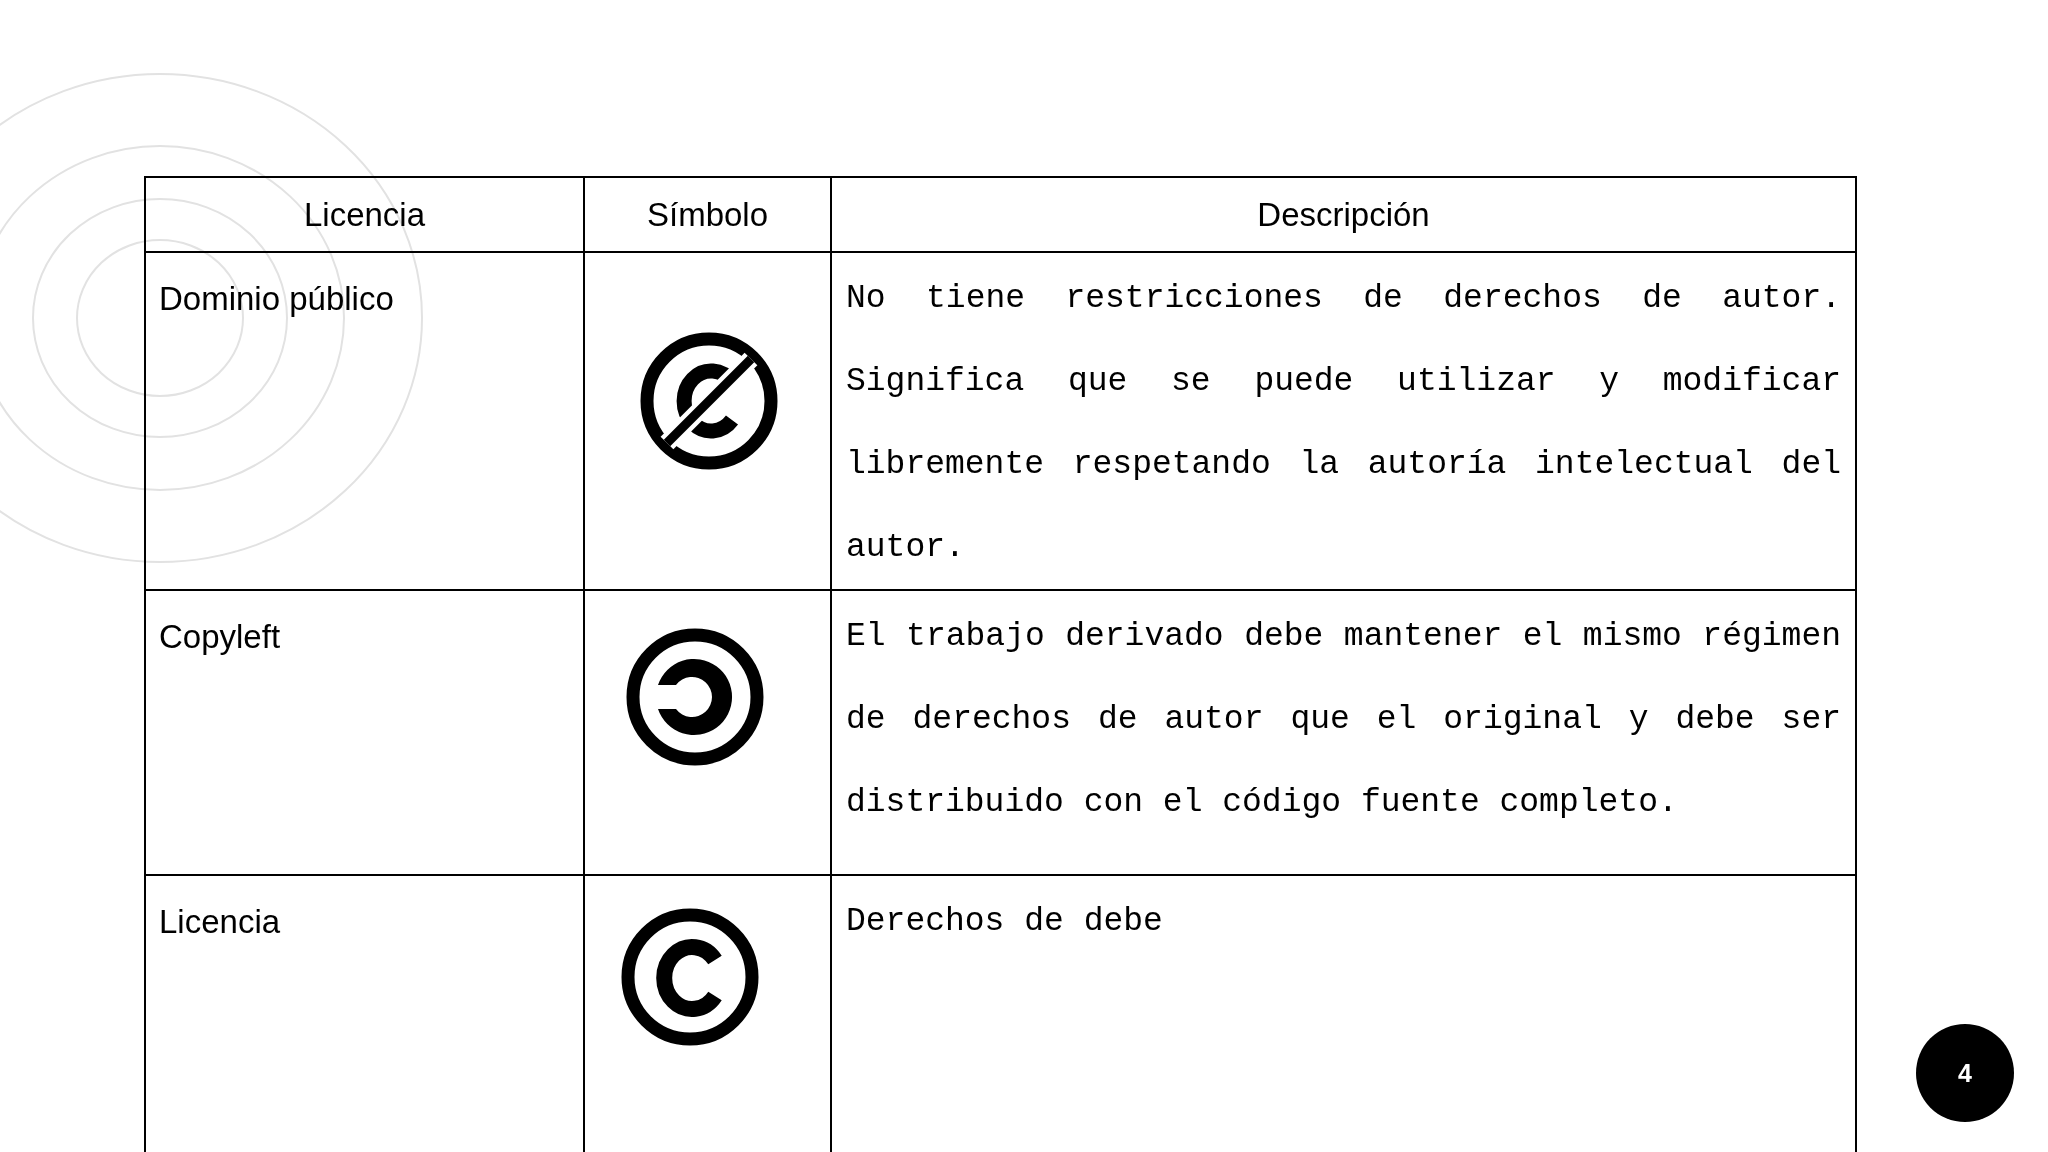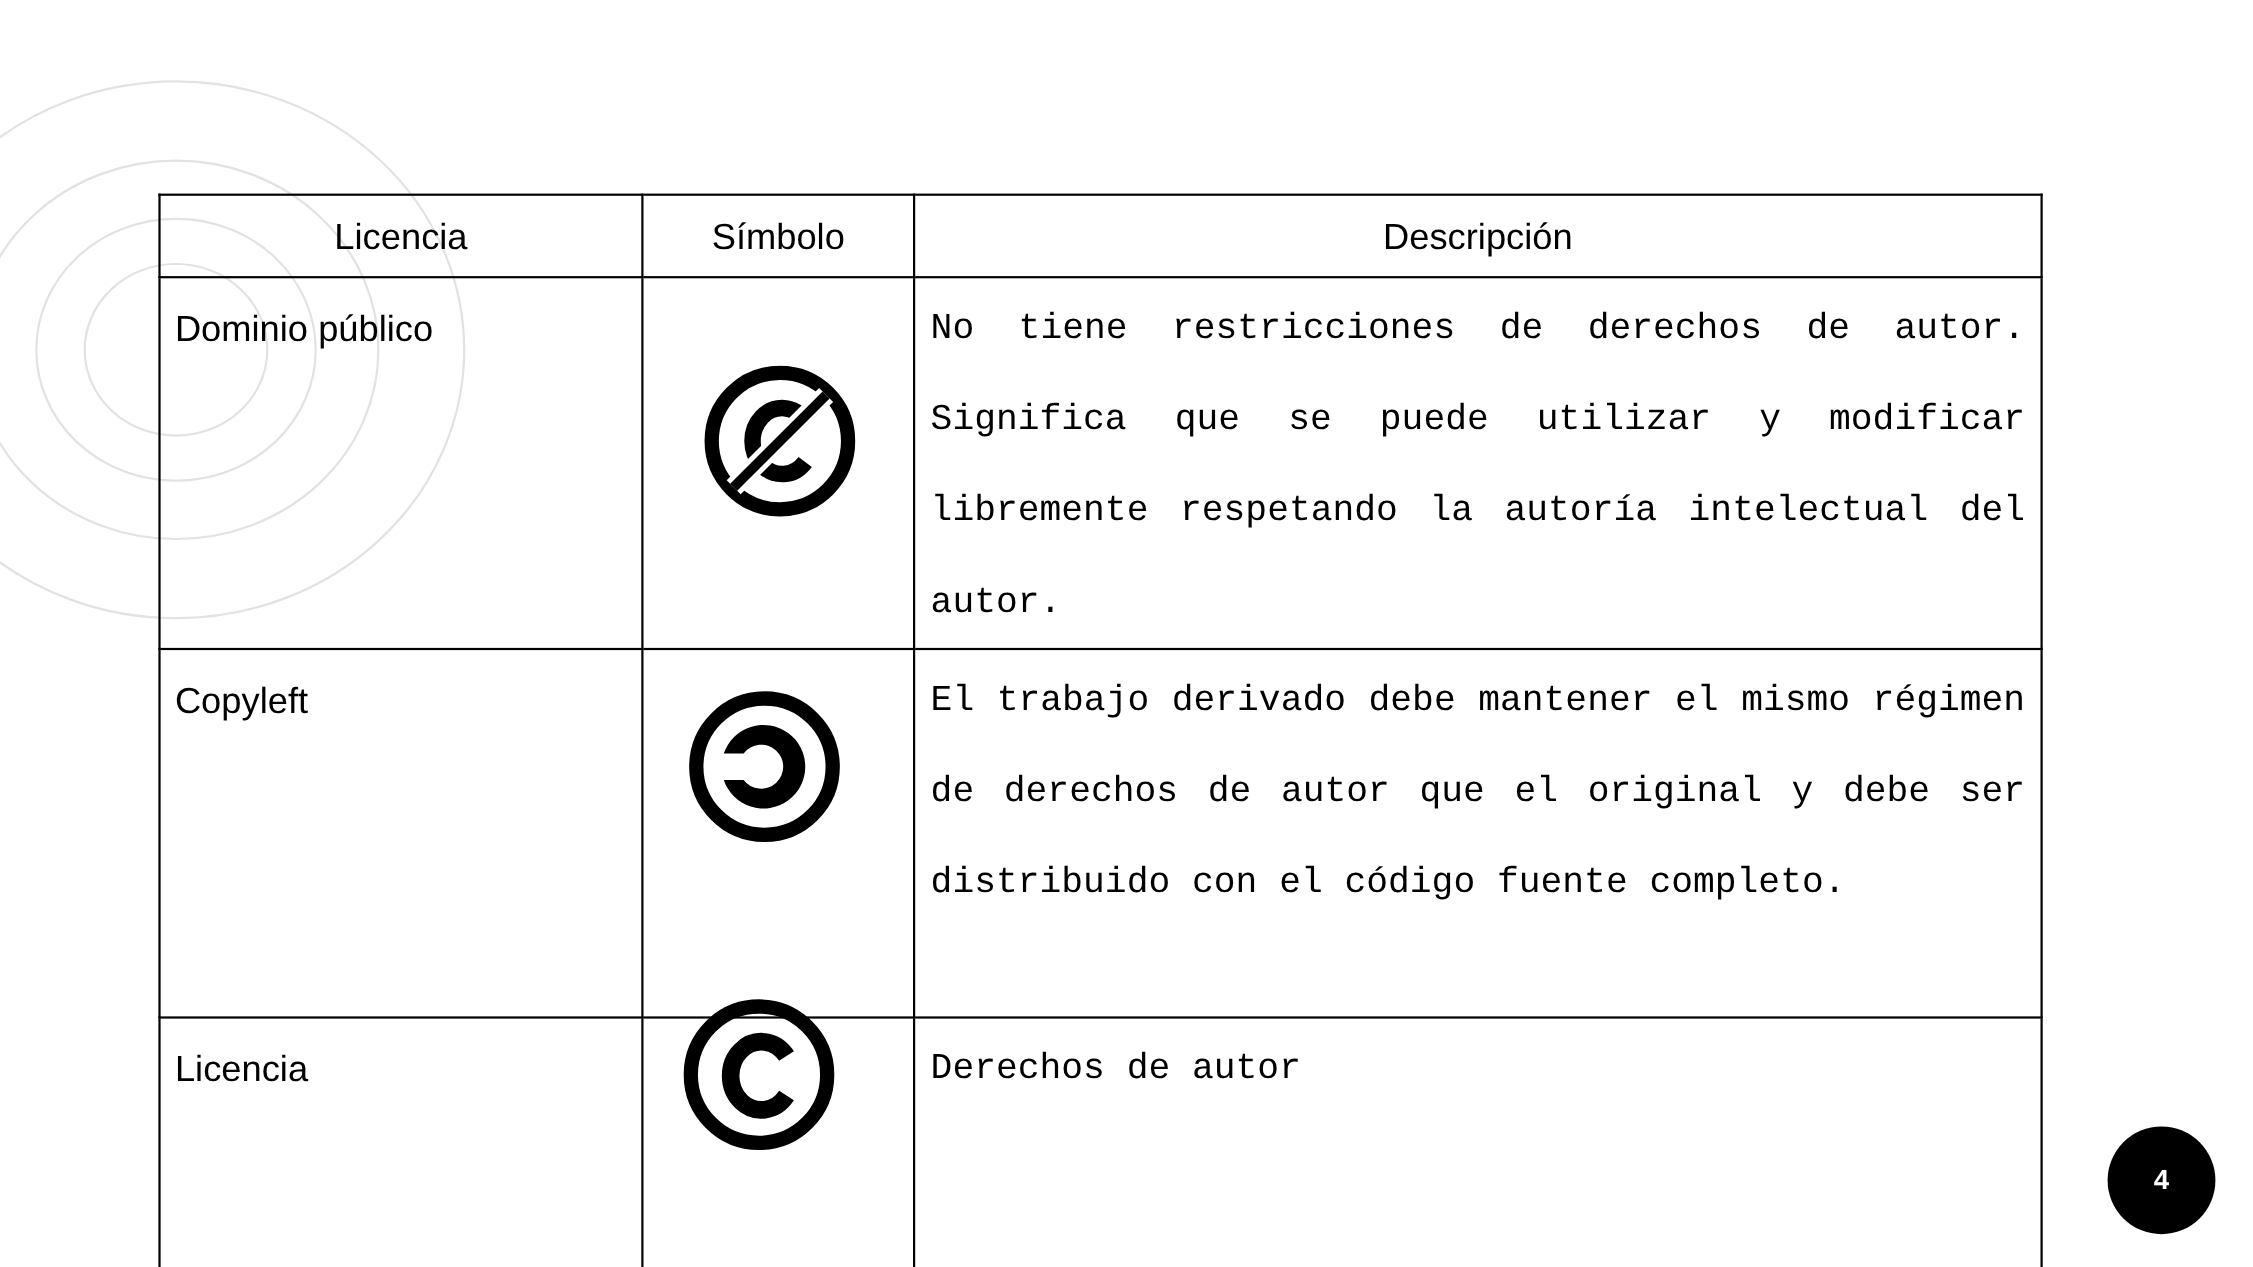--- a/index.html
+++ b/index.html
@@ -51,21 +51,21 @@
       line-height: 83px;
       padding: 4px 14px 0 13px;
     }
     .desc-text {
       text-align: justify;
       line-height: 83px;
       padding: 4px 14px 0 14px;
       font-family: Liberation Mono, monospace;
     }
     .row-1 { height: 238px; margin-left: 32px; }
-    .row-2 { height: 335px; padding-left: 44px; }
+    .row-2 { height: 285px; padding-left: 44px; }
     .row-3 { height: 290px; }
 
     .symbol {
       position: absolute;
       width: 138px;
       height: 138px;
     }
     .symbol svg { display: block; width: 138px; height: 138px; }
 
     .page-badge {
@@ -127,21 +127,21 @@
       <td>
         <div class="desc-text">El trabajo derivado debe mantener el mismo régimen de derechos de autor que el original y debe ser distribuido con el código fuente completo.</div>
       </td>
     </tr>
     <tr class="row-3">
       <td>
         <div class="cell-text">Licencia</div>
       </td>
       <td></td>
       <td>
-        <div class="desc-text">Derechos de autor</div>
+        <div class="desc-text">Derechos de debe</div>
       </td>
     </tr>
   </tbody>
 </table>
 
 <div class="symbol" style="left:640px; top:332px;">
   <svg viewBox="0 0 138 138">
     <circle cx="69" cy="69" r="62" fill="none" stroke="#000" stroke-width="13"></circle>
     <path d="M 92 50 A 27 30 0 1 0 92 88" fill="none" stroke="#000" stroke-width="15"></path>
     <line x1="27" y1="111" x2="111" y2="27" stroke="#fff" stroke-width="18"></line>

